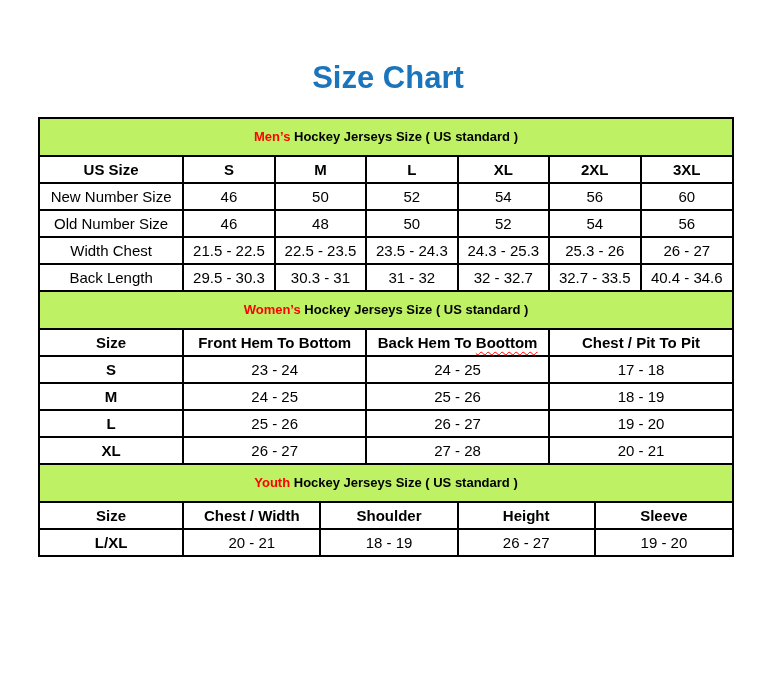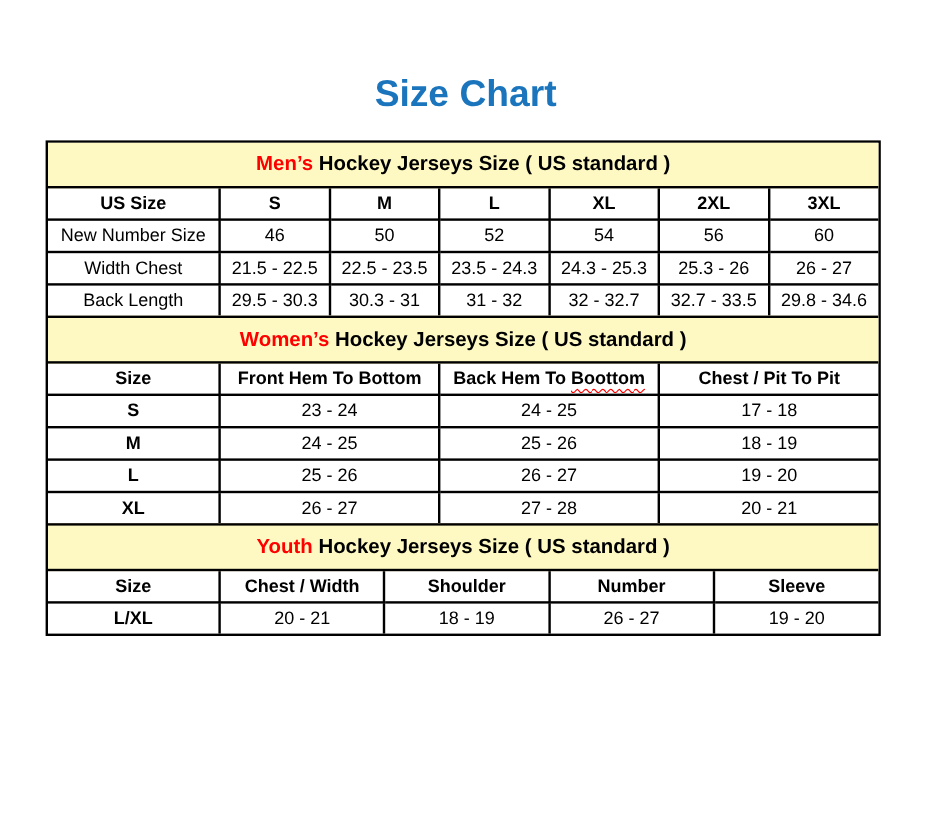--- a/index.html
+++ b/index.html
@@ -17,26 +17,26 @@
     color:#1B75BC;
     letter-spacing:0px;
   }
   .chart-container{
     margin-left:38px;
     width:696px;
     border:2px solid #000;
     box-sizing:border-box;
   }
   .band{
-    background:#fef9c3;
+    background:#bef264;
     height:36px;
     line-height:36px;
     text-align:center;
     font-weight:bold;
-    font-size:17px;
+    font-size:13px;
     border-bottom:2px solid #000;
   }
   .band + * {border-top:0;}
   .band.mid{border-top:2px solid #000;}
   .band .hl{color:#FF0000;}
   table.size-table{
     width:100%;
     border-collapse:collapse;
     table-layout:fixed;
   }
@@ -100,36 +100,45 @@
         <tr>
           <td class="row-head">New Number Size</td>
           <td class="cell">46</td>
           <td class="cell">50</td>
           <td class="cell">52</td>
           <td class="cell">54</td>
           <td class="cell">56</td>
           <td class="cell">60</td>
         </tr>
         <tr>
+          <td class="row-head">Old Number Size</td>
+          <td class="cell">46</td>
+          <td class="cell">48</td>
+          <td class="cell">50</td>
+          <td class="cell">52</td>
+          <td class="cell">54</td>
+          <td class="cell">56</td>
+        </tr>
+        <tr>
           <td class="row-head">Width Chest</td>
           <td class="cell">21.5 - 22.5</td>
           <td class="cell">22.5 - 23.5</td>
           <td class="cell">23.5 - 24.3</td>
           <td class="cell">24.3 - 25.3</td>
           <td class="cell">25.3 - 26</td>
           <td class="cell">26 - 27</td>
         </tr>
         <tr>
           <td class="row-head">Back Length</td>
           <td class="cell">29.5 - 30.3</td>
           <td class="cell">30.3 - 31</td>
           <td class="cell">31 - 32</td>
           <td class="cell">32 - 32.7</td>
           <td class="cell">32.7 - 33.5</td>
-          <td class="cell">29.8 - 34.6</td>
+          <td class="cell">40.4 - 34.6</td>
         </tr>
       </tbody>
     </table>
 
   <div class="band mid"><span class="hl">Women’s</span><span> Hockey Jerseys Size ( US standard )</span></div>
   <table class="size-table t-womens">
       <colgroup>
         <col style="width: 20.7%;">
         <col style="width: 26.433%;">
         <col style="width: 26.433%;">
@@ -178,21 +187,21 @@
         <col style="width: 19.825%;">
         <col style="width: 19.825%;">
         <col style="width: 19.825%;">
         <col style="width: 19.825%;">
       </colgroup>
       <thead>
         <tr>
           <th>Size</th>
           <th>Chest / Width</th>
           <th>Shoulder</th>
-          <th>Number</th>
+          <th>Height</th>
           <th>Sleeve</th>
         </tr>
       </thead>
       <tbody>
         <tr>
           <td class="row-head">L/XL</td>
           <td class="cell">20 - 21</td>
           <td class="cell">18 - 19</td>
           <td class="cell">26 - 27</td>
           <td class="cell">19 - 20</td>

